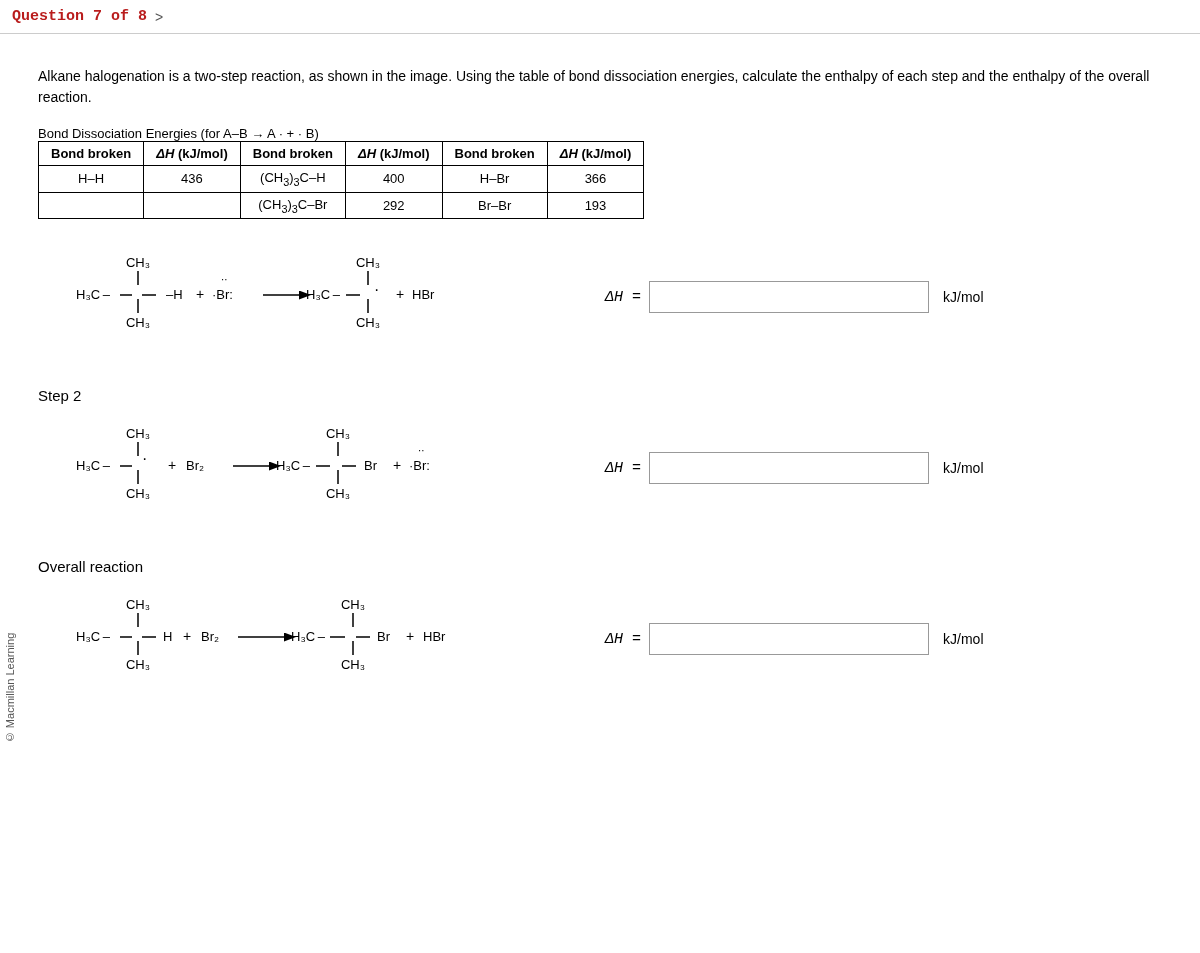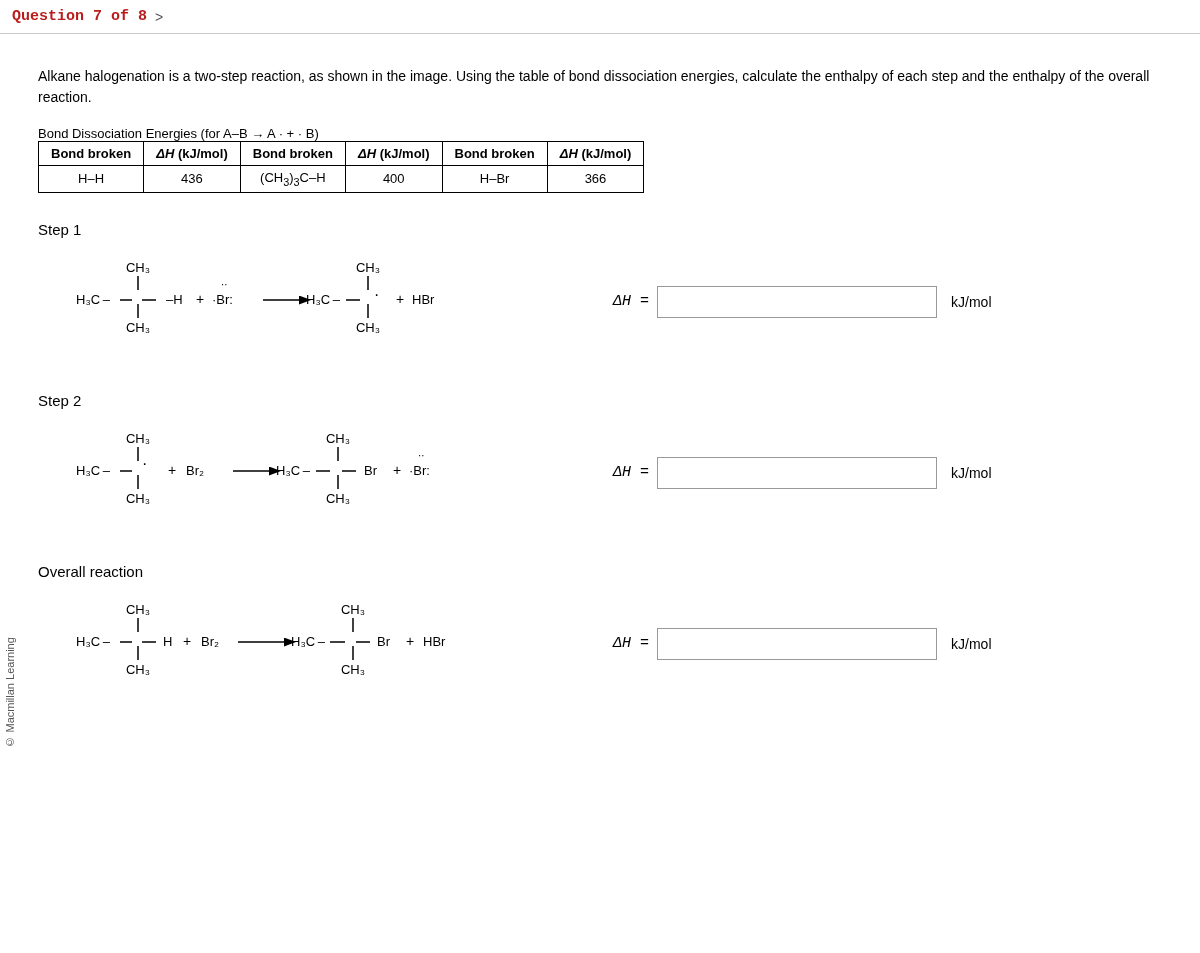--- a/index.html
+++ b/index.html
@@ -98,21 +98,21 @@
       font-size: 15px;
       font-family: Arial, sans-serif;
       font-weight: normal;
       margin-bottom: 14px;
       color: #000;
     }
     
     .reaction-row {
       display: flex;
       align-items: center;
-      gap: 15px;
+      gap: 7px;
     }
     .delta-h-section {
       display: flex;
       align-items: center;
       margin-left: 40px;
       gap: 8px;
     }
     .delta-h-label {
       font-size: 15px;
       font-family: Liberation Mono, monospace;
@@ -173,26 +173,33 @@
           </thead>
           <tbody>
             <tr>
               <td>H–H</td>
               <td>436</td>
               <td>(CH<sub>3</sub>)<sub>3</sub>C–H</td>
               <td>400</td>
               <td>H–Br</td>
               <td>366</td>
             </tr>
+            <tr>
+              <td></td>
+              <td></td>
+              <td>(CH<sub>3</sub>)<sub>3</sub>C–Br</td>
+              <td>292</td>
+              <td>Br–Br</td>
+              <td>193</td>
+            </tr>
           </tbody>
         </table>
       </div>
 
       <div class="step-section">
-        <div class="step-label">Step 1</div>
         <div class="reaction-row">
 
           <svg class="chem-svg" width="520" height="100" viewBox="0 0 520 100">
 
             <text x="100" y="20" font-family="Arial" font-size="13" text-anchor="middle">CH₃</text>
 
             <line x1="100" y1="24" x2="100" y2="38" stroke="black" stroke-width="1.5"></line>
 
             <text x="55" y="52" font-family="Arial" font-size="13" text-anchor="middle">H₃C –</text>
             <line x1="82" y1="48" x2="94" y2="48" stroke="black" stroke-width="1.5"></line>

